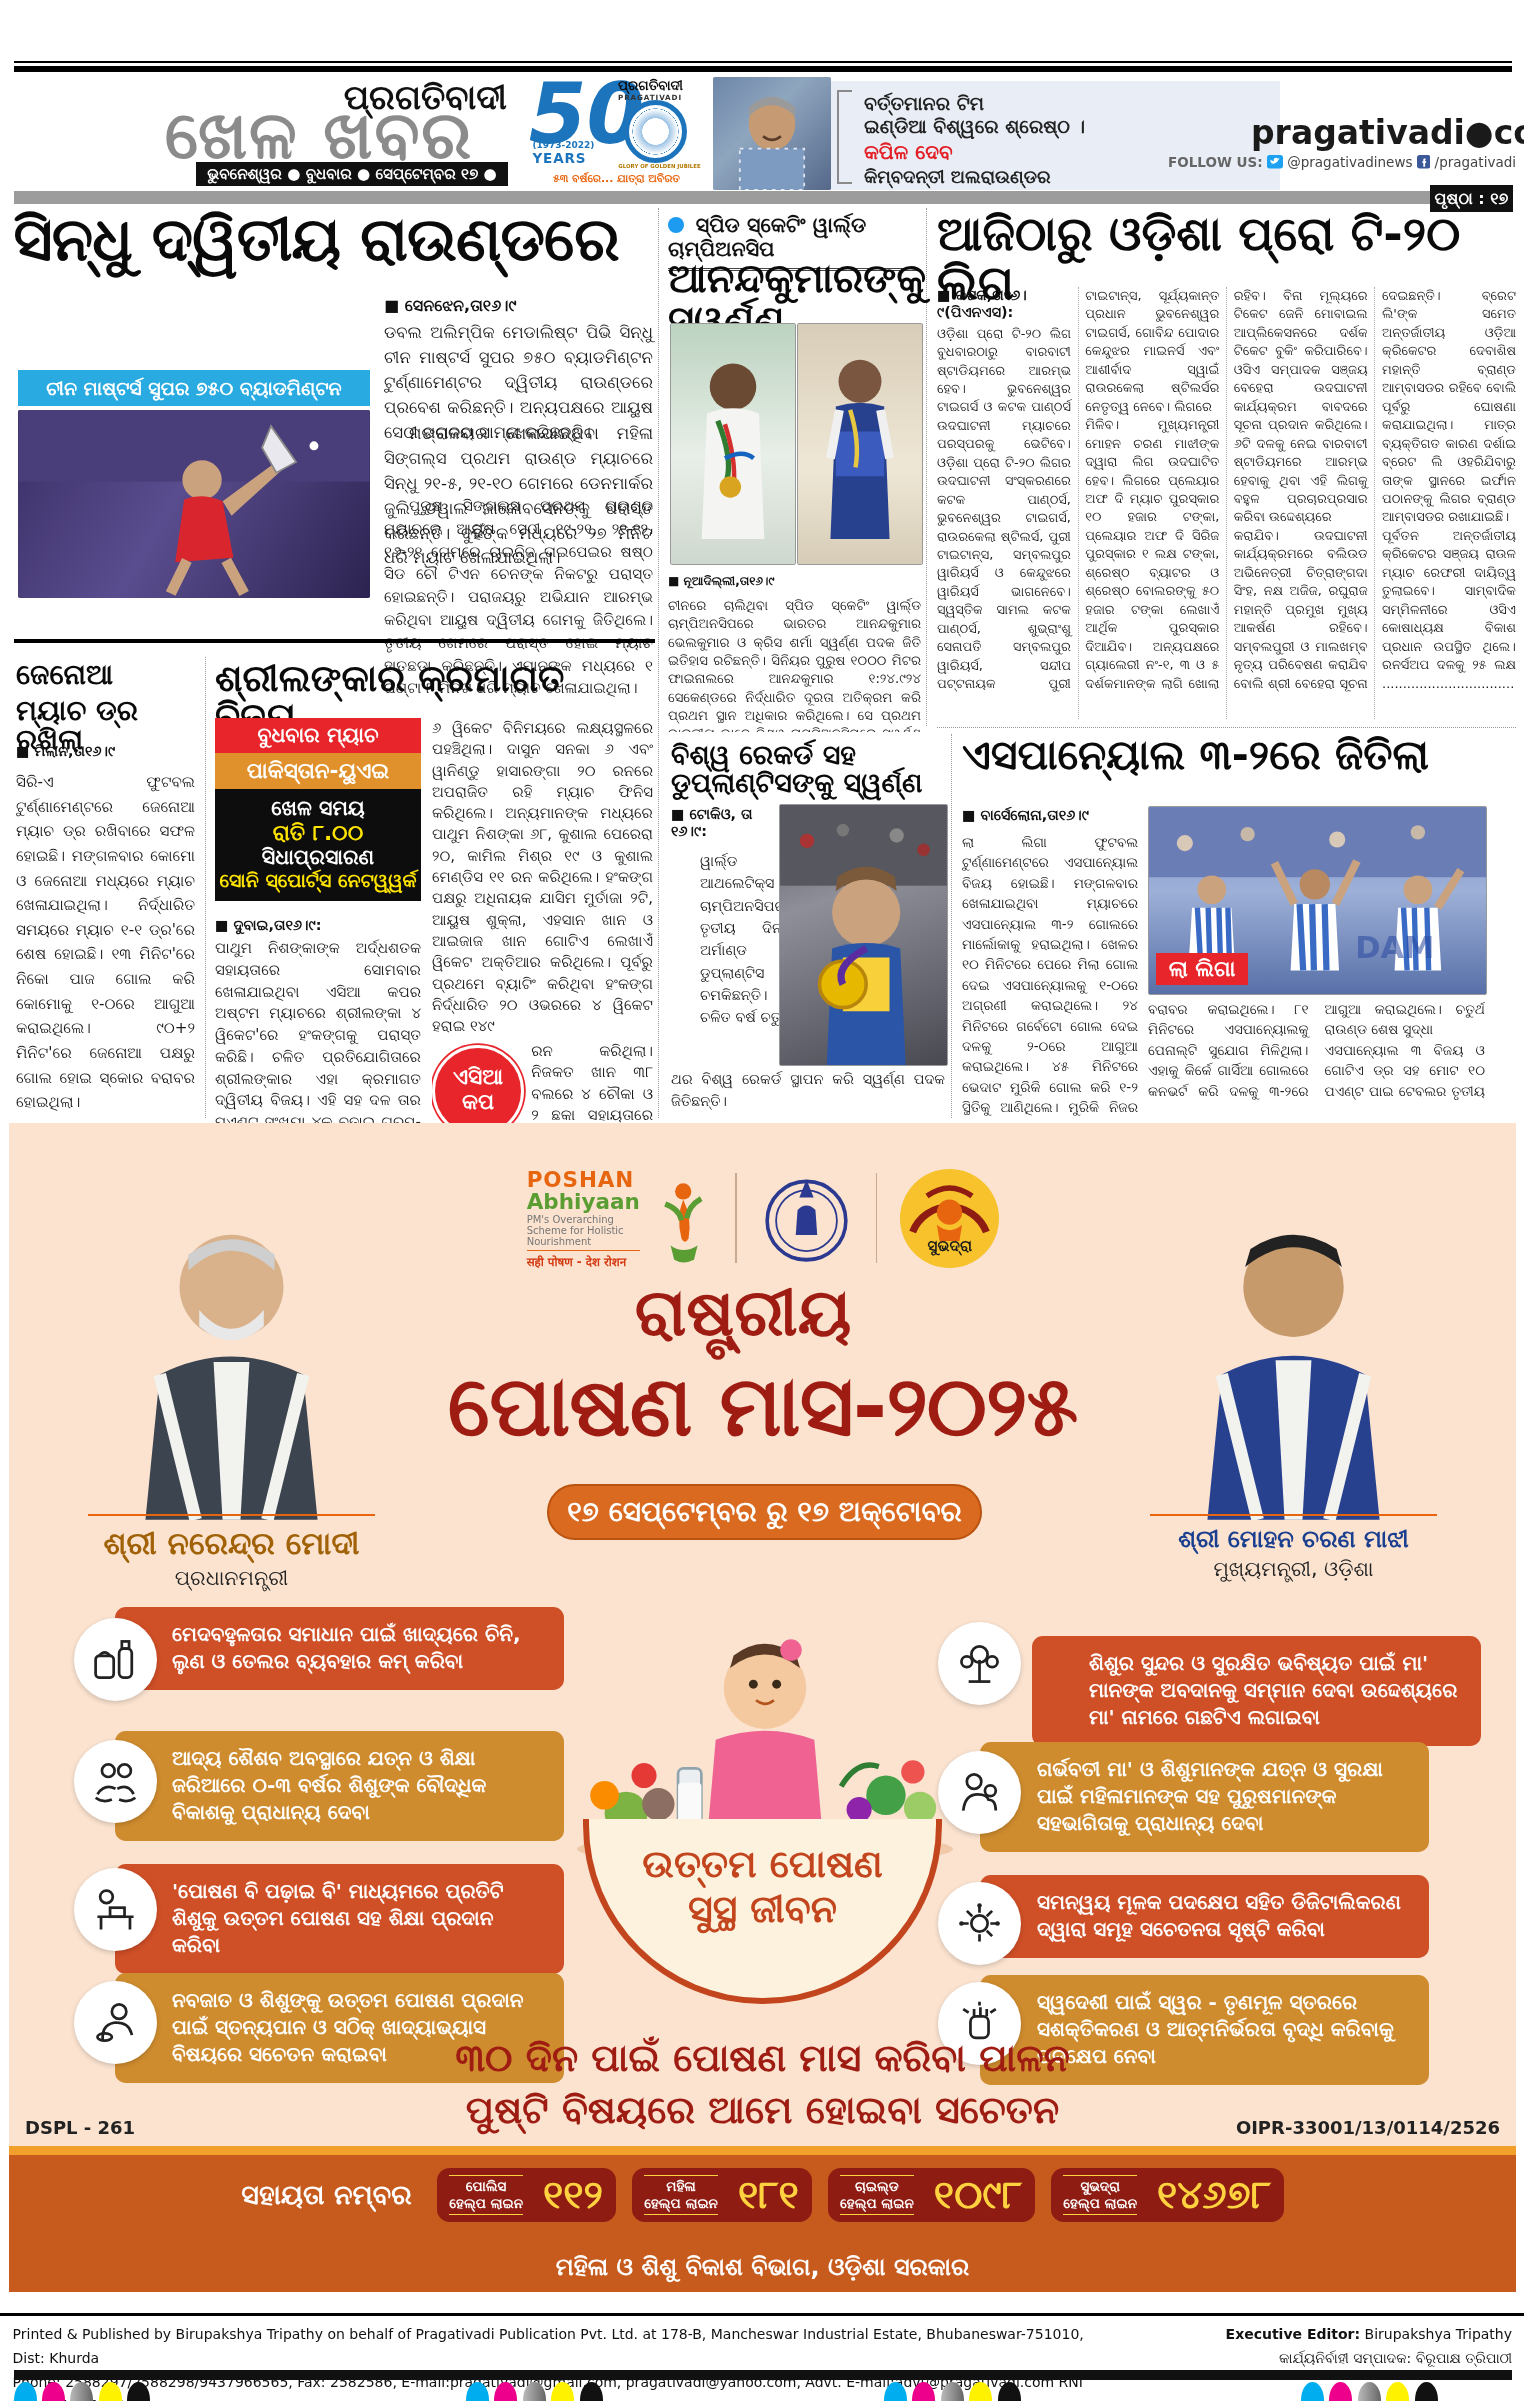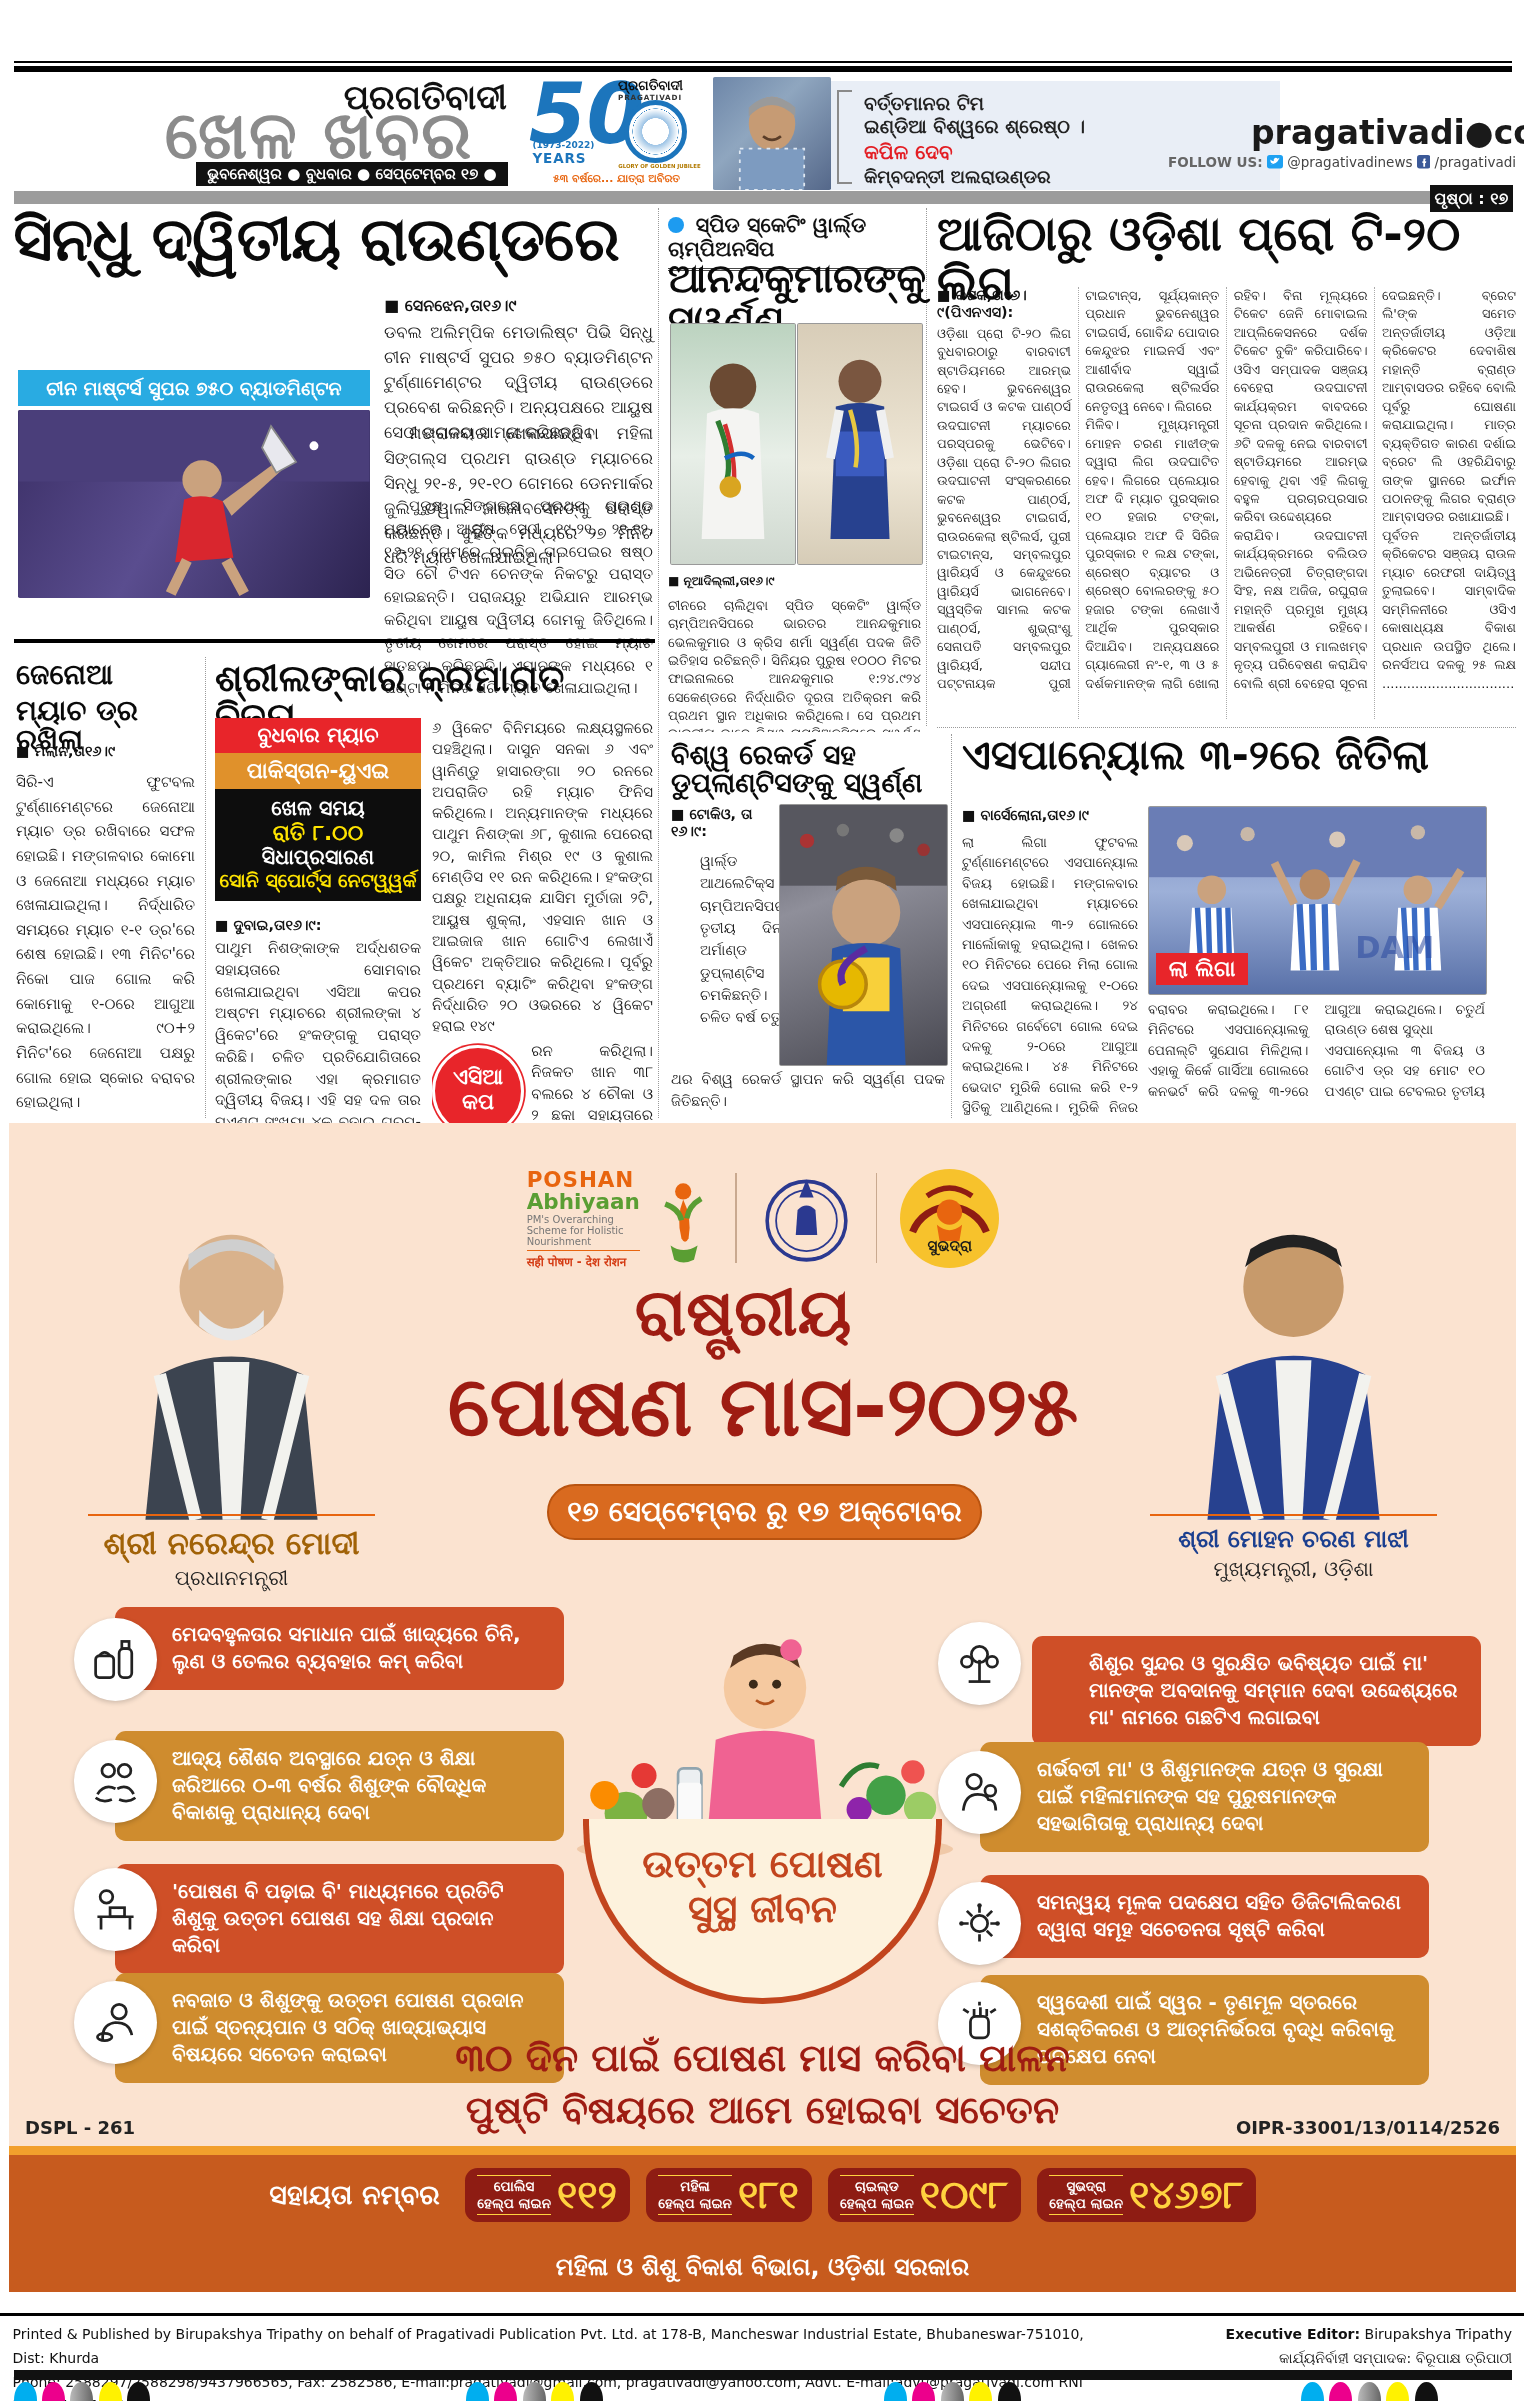--- a/index.html
+++ b/index.html
@@ -13,21 +13,21 @@
   .dotv{border-left:1.8px dotted #9a9a9a;width:0;}
   .doth{border-top:1.8px dotted #9a9a9a;height:0;}
   .photo{overflow:hidden;border-radius:1.8px;}
   .cap-blue{background:#29abe2;color:#fff;font-weight:bold;text-align:center;}
   .adbox{border-radius:10.8px;color:#fff;font-weight:bold;font-size:20px;line-height:1.35;
          padding:14.4px 18px 14.4px 57px;box-sizing:border-box;}
   .adbox.dark{background:#cf4f27;}
   .adbox.light{background:#cf8c2e;}
   .icon-circle{position:absolute;width:83px;height:83px;border-radius:50%;background:#fff;
       box-shadow:0 1.8px 5.4px rgba(0,0,0,.18);display:flex;align-items:center;justify-content:center;}
-  .pill{background:#8e1c13;border-radius:12.6px;display:flex;align-items:center;gap:6px;
+  .pill{background:#8e1c13;border-radius:12.6px;display:flex;align-items:center;gap:20px;
         padding:7.2px 12.6px;color:#fff;}
   .pill .nm{font-size:13.5px;font-weight:bold;line-height:1.2;text-align:center;border-top:1.8px solid #ffd23f;border-bottom:1.8px solid #ffd23f;padding:2.7px 0;}
   .pill .no{font-size:39px;font-weight:bold;color:#ffd23f;line-height:1;}
   .regdots span{display:inline-block;width:23px;height:36px;border-radius:50%;margin-right:5.4px;}
 </style>
 </head>
 <body>
 
 <div class="ab" style="left:13.5px;top:61px;width:1498px;height:1.8px;background:#000;"></div>
 <div class="ab" style="left:13.5px;top:66px;width:1498px;height:6.3px;background:#000;"></div>

